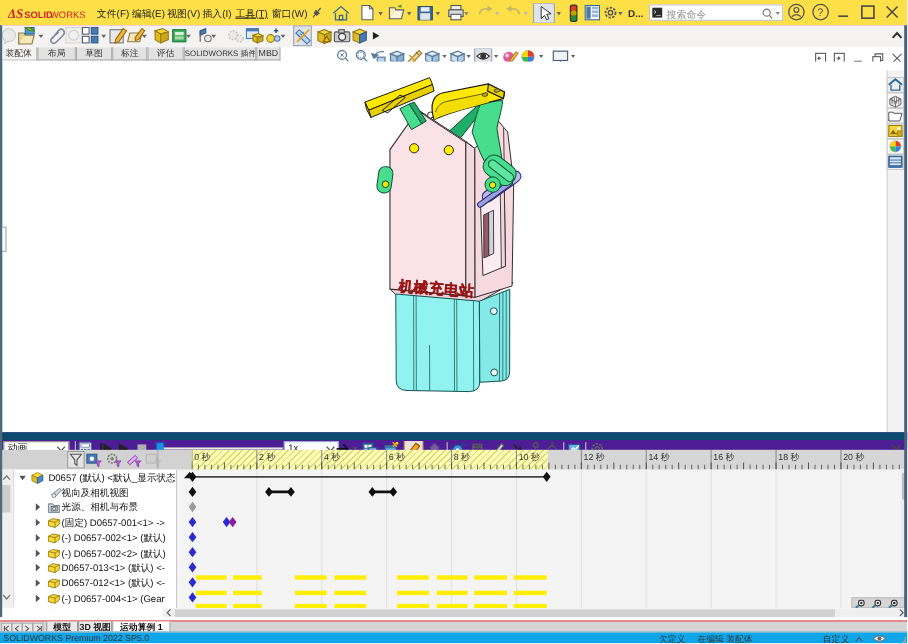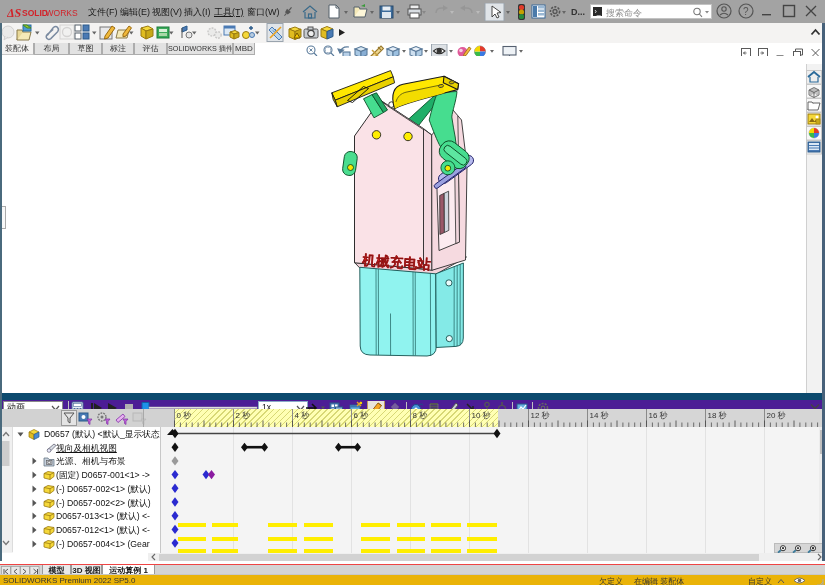--- a/index.html
+++ b/index.html
@@ -1,37 +1,37 @@
 <!DOCTYPE html>
 <html><head>
 <meta charset="utf-8">
 <style>
 html,body{margin:0;padding:0;}
 #app{position:relative;width:825px;height:585px;background:#fff;font-family:"Liberation Sans",sans-serif;overflow:hidden;}
 .abs{position:absolute;}
 svg{display:block;}
 
-#titlebar{left:0;top:0;width:825px;height:23px;background:#a3a3a3;border-bottom:1px solid #ec4899;}
+#titlebar{left:0;top:0;width:825px;height:23px;background:#fde047;border-bottom:1px solid #ec4899;}
 .menu{font-size:9px;color:#1a1a1a;}
 
 #ribbon{left:0;top:23px;width:825px;height:20px;background:#f4f3f2;}
 
 #tabrow{left:0;top:43px;width:825px;height:13px;background:#fff;}
 .tab{position:absolute;top:0;height:12px;background:#e2e2e2;border:1px solid #adadad;border-top:none;box-sizing:border-box;font-size:8px;color:#333;text-align:center;line-height:11px;white-space:nowrap;overflow:hidden;}
 
 #viewport{left:0;top:56px;width:825px;height:337px;background:#fff;}
 
 #mmtool{left:0;top:393px;width:825px;height:16px;background:#4c1d95;border-top:7px solid #0c4a6e;box-sizing:border-box;}
 #mmfilter{left:0;top:409px;width:175px;height:18px;background:#d2d2d2;}
 #ruler{left:174px;top:409px;width:651px;height:18px;background:#d6d6d6;}
 #mmbody{left:0;top:427px;width:825px;height:126px;background:#f4f4f4;}
 #tree{position:absolute;left:13px;top:0;width:147px;height:127px;background:#fff;overflow:hidden;}
 #hscroll{left:0;top:553px;width:825px;height:8px;background:#fff;}
 #doctabs{left:0;top:564px;width:825px;height:13px;background:#d4d4d4;border-top:1px solid #ef4444;box-sizing:border-box;font-weight:bold;}
-#statusbar{left:0;top:574px;width:825px;height:11px;background:#eab308;border-top:1px solid #c8c8c8;box-sizing:border-box;font-size:8px;color:#333;}
+#statusbar{left:0;top:574px;width:825px;height:11px;background:#0ea5e9;border-top:1px solid #c8c8c8;box-sizing:border-box;font-size:8px;color:#333;}
 .treerow{position:absolute;left:0;width:148px;height:13.7px;font-size:8.7px;color:#111;white-space:nowrap;overflow:hidden;}
 .gridline{position:absolute;top:0;width:1px;height:126px;background:#e2e2e2;}
 .ybar{position:absolute;height:4px;background:#ffee00;}
 </style>
 </head>
 <body>
 <div id="app">
   <div id="titlebar" class="abs">
 
     <div class="abs" style="left:7px;top:4px;width:70px;height:16px;">
@@ -686,21 +686,21 @@
             <path d="M1,4 l5,2.5 l0,5 l-5,-2.5 z" fill="#e0bc20" stroke="#9a7a10" stroke-width="0.7"></path>
             <path d="M6,6.5 l5,-2.5 l0,5 l-5,2.5 z" fill="#4a8ad4" stroke="#2a5a8a" stroke-width="0.7"></path>
           </svg>
         <span class="abs" style="left:31px;top:2px;">D0657 (默认) &lt;默认_显示状态</span>
       </div>
       <div class="treerow" style="top:13.7px;">
         <svg class="abs" style="left:33px;top:2px;" width="11" height="10" viewBox="0 0 11 10">
             <path d="M1,7 L8,1 l2,1.5 L4,8.5 Z" fill="#d8dde4" stroke="#667" stroke-width="0.8"></path>
             <circle cx="3" cy="7.5" r="1.8" fill="#eef" stroke="#667" stroke-width="0.7"></circle>
           </svg>
-        <span class="abs" style="left:43px;top:2px;text-decoration:underline;">视向及相机视图</span>
+        <span class="abs" style="left:43px;top:2px;">视向及相机视图</span>
       </div>
       <div class="treerow" style="top:27.4px;">
         <svg class="abs" style="left:19px;top:3px;" width="5" height="8" viewBox="0 0 5 8">
             <path d="M0.5,0.5 L4.5,4 L0.5,7.5 Z" fill="#555"></path>
           </svg>
         <svg class="abs" style="left:30px;top:1px;" width="12" height="12" viewBox="0 0 12 12">
             <path d="M1,3 l4,0 l1,1.5 l5,0 l0,6.5 l-10,0 z" fill="#c6d0dc" stroke="#5a6a7a" stroke-width="0.7"></path>
             <rect x="3.5" y="5.5" width="5.5" height="4" fill="#c8ccd4" stroke="#555" stroke-width="0.6"></rect>
             <circle cx="6.2" cy="7.5" r="1.4" fill="#eee" stroke="#444" stroke-width="0.6"></circle>
           </svg>

